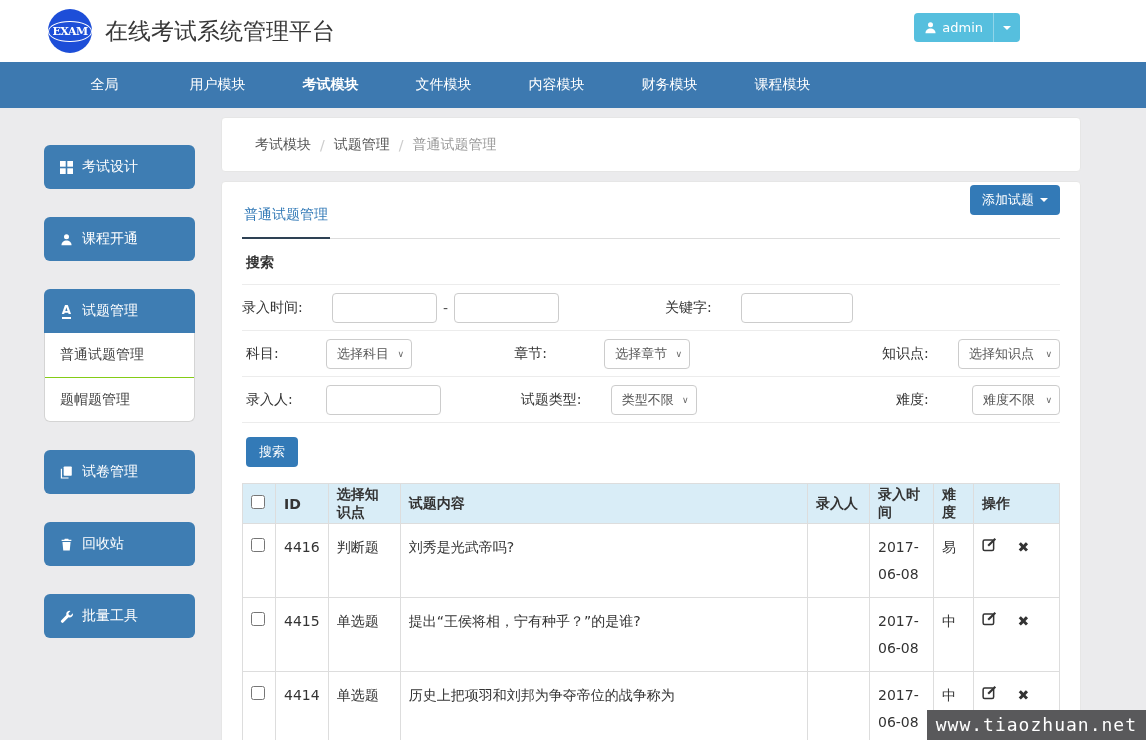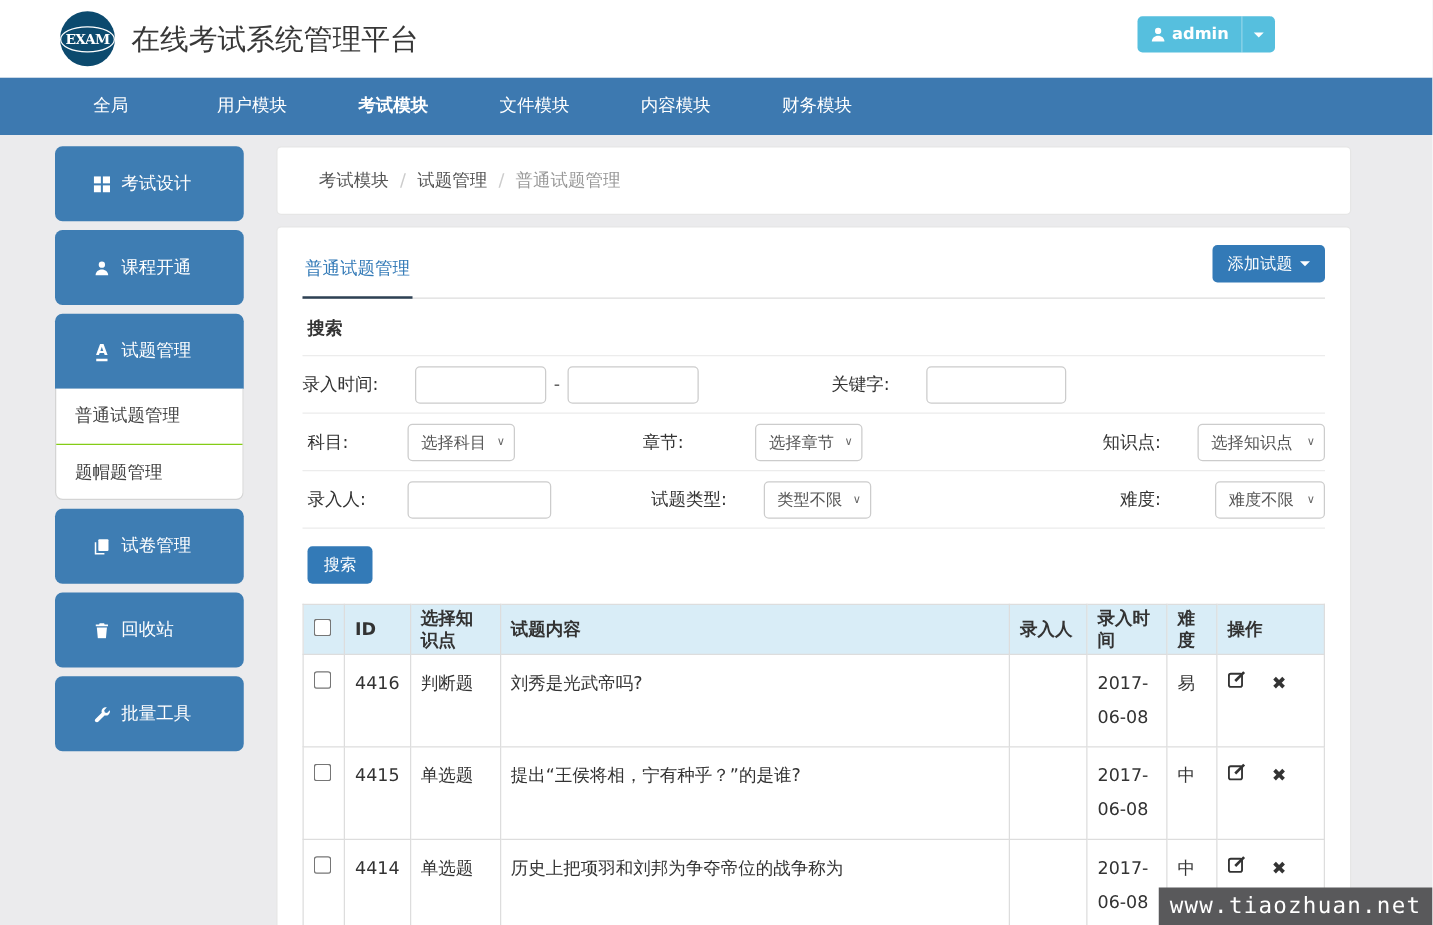--- a/index.html
+++ b/index.html
@@ -1,61 +1,61 @@
 <!DOCTYPE html>
 <html lang="zh"><head>
 <meta charset="utf-8">
 <style>
   * { margin:0; padding:0; box-sizing:border-box; }
   html,body { width:1146px; height:740px; overflow:hidden; }
   body { font-family:"DejaVu Sans","Liberation Sans",sans-serif; background:#ebebed; color:#333; position:relative; }
 
   
   .hdr { height:62px; background:#fff; display:flex; align-items:center; padding-left:48px; position:relative; }
-  .logo { width:44px; height:44px; border-radius:50%; background:#0c4a6e; display:flex; align-items:center; justify-content:center; flex:0 0 auto; }
+  .logo { width:44px; height:44px; border-radius:50%; background:#1d4ed8; display:flex; align-items:center; justify-content:center; flex:0 0 auto; }
   .logo-text { color:#fff; font-family:"DejaVu Serif","Liberation Serif",serif; font-size:11px; font-weight:bold; border:1px solid #fff; border-radius:50%; padding:3px 3px; letter-spacing:-0.5px; }
   .hdr h1 { font-size:23px; font-weight:500; color:#383838; margin-left:13px; }
   .user-btn { position:absolute; right:126px; top:13px; height:29px; background:#56bfde; border-radius:4px; display:flex; align-items:center; color:#fff; font-size:13px; cursor:pointer; }
-  .user-btn .seg1 { display:flex; align-items:center; padding:0 10px; height:100%; border-right:1px solid rgba(255,255,255,0.35);font-weight:bold; }
+  .user-btn .seg1 { display:flex; align-items:center; padding:0 10px; height:100%; border-right:1px solid rgba(255,255,255,0.35); }
   .user-btn .seg2 { padding:0 9px; display:flex; align-items:center; height:100%; }
   .user-ic { display:inline-flex; margin-right:5px; }
   .caret { width:0; height:0; border-left:4px solid transparent; border-right:4px solid transparent; border-top:4px solid #fff; display:inline-block; }
 
   
-  .topnav { height:46px; background:#3d79b0; display:flex; align-items:stretch; padding-left:32px; }
+  .topnav { height:46px; background:#3d79b0; display:flex; align-items:stretch; padding-left:48px; }
   .nav-item { width:113px; display:flex; align-items:center; justify-content:center; color:#fff; font-size:14px; text-decoration:none; cursor:pointer; }
   .nav-item.active { font-weight:bold; }
 
   
   .content { display:flex; padding:9px 0 0 44px; }
   .sidebar { width:151px; flex:0 0 auto; }
   .main { width:860px; margin-left:26px; }
 
   
   .side-group { margin-bottom:7px; }
-  .side-btn { height:60px; background:#3e7db3; border-radius:6px; color:#fff; font-size:14px; display:flex; align-items:center; padding-left:30px; cursor:pointer; }
+  .side-btn { height:44px; background:#3e7db3; border-radius:6px; color:#fff; font-size:14px; display:flex; align-items:center; padding-left:15px; cursor:pointer;margin-top:28px; }
   .side-btn .s-ic { display:inline-flex; width:15px; justify-content:center; margin-right:8px; }
   .side-btn .icon-A { font-weight:bold; font-size:12px; line-height:1; border-bottom:2px solid #fff; padding-bottom:1px; }
   .side-group.open .side-btn { border-radius:6px 6px 0 0; }
   .submenu { background:#fff; border:1px solid #d4d4d4; border-top:none; border-radius:0 0 6px 6px; }
   .submenu-item { height:44px; display:flex; align-items:center; padding-left:15px; font-size:14px; color:#444; cursor:pointer; }
   .submenu-item + .submenu-item { border-top:1px solid #84cc16; }
 
   
   .card { background:#fff; border:1px solid #e6e6e6; border-radius:4px; }
   .breadcrumb { height:55px; display:flex; align-items:center; padding-left:33px; font-size:14px; margin-bottom:9px; }
   .bc-link { color:#555; cursor:pointer; }
   .bc-sep { color:#ccc; padding:0 9px; }
   .bc-current { color:#999; }
   .main-card { padding:0 20px 20px; height:1200px; }
 
   
   .tabbar { position:relative; padding-top:22px; border-bottom:1px solid #ddd; }
   .tab { display:inline-block; color:#337ab7; font-size:14px; padding:0 2px 13px; border-bottom:2px solid #2e4154; margin-bottom:-1px; cursor:pointer; }
-  .add-btn { position:absolute; right:0; top:14px; }
+  .add-btn { position:absolute; right:0; top:3px; }
   .btn { border:none; background:#337ab7; color:#fff; font-size:13px; border-radius:4px; cursor:pointer; font-family:inherit; }
   .add-btn { height:30px; padding:0 12px; display:flex; align-items:center; }
   .add-btn .caret { margin-left:6px; }
 
   
   .search-title { font-size:14px; font-weight:bold; padding:15px 4px 12px; border-bottom:1px solid #ececec; }
   .form-row { display:flex; align-items:center; height:46px; border-bottom:1px solid #ececec; font-size:14px; }
   .fg { display:flex; align-items:center; }
   .fg label { color:#333; }
   .g1 { width:320px; padding-left:4px; }
@@ -119,20 +119,21 @@
     </div>
   </header>
 
   <nav class="topnav" id="topnav">
       <a class="nav-item">全局</a>
       <a class="nav-item">用户模块</a>
       <a class="nav-item active">考试模块</a>
       <a class="nav-item">文件模块</a>
       <a class="nav-item">内容模块</a>
       <a class="nav-item">财务模块</a>
+      <a class="nav-item">课程模块</a>
     </nav>
 
   <div class="content">
     <aside class="sidebar" id="sidebar">
         <div class="side-group">
           <div class="side-btn">
             <span class="s-ic">
               <svg width="13" height="13" viewBox="0 0 16 16" fill="#fff">
                 <rect width="7" height="7"></rect>
                 <rect x="9" width="7" height="7"></rect>

